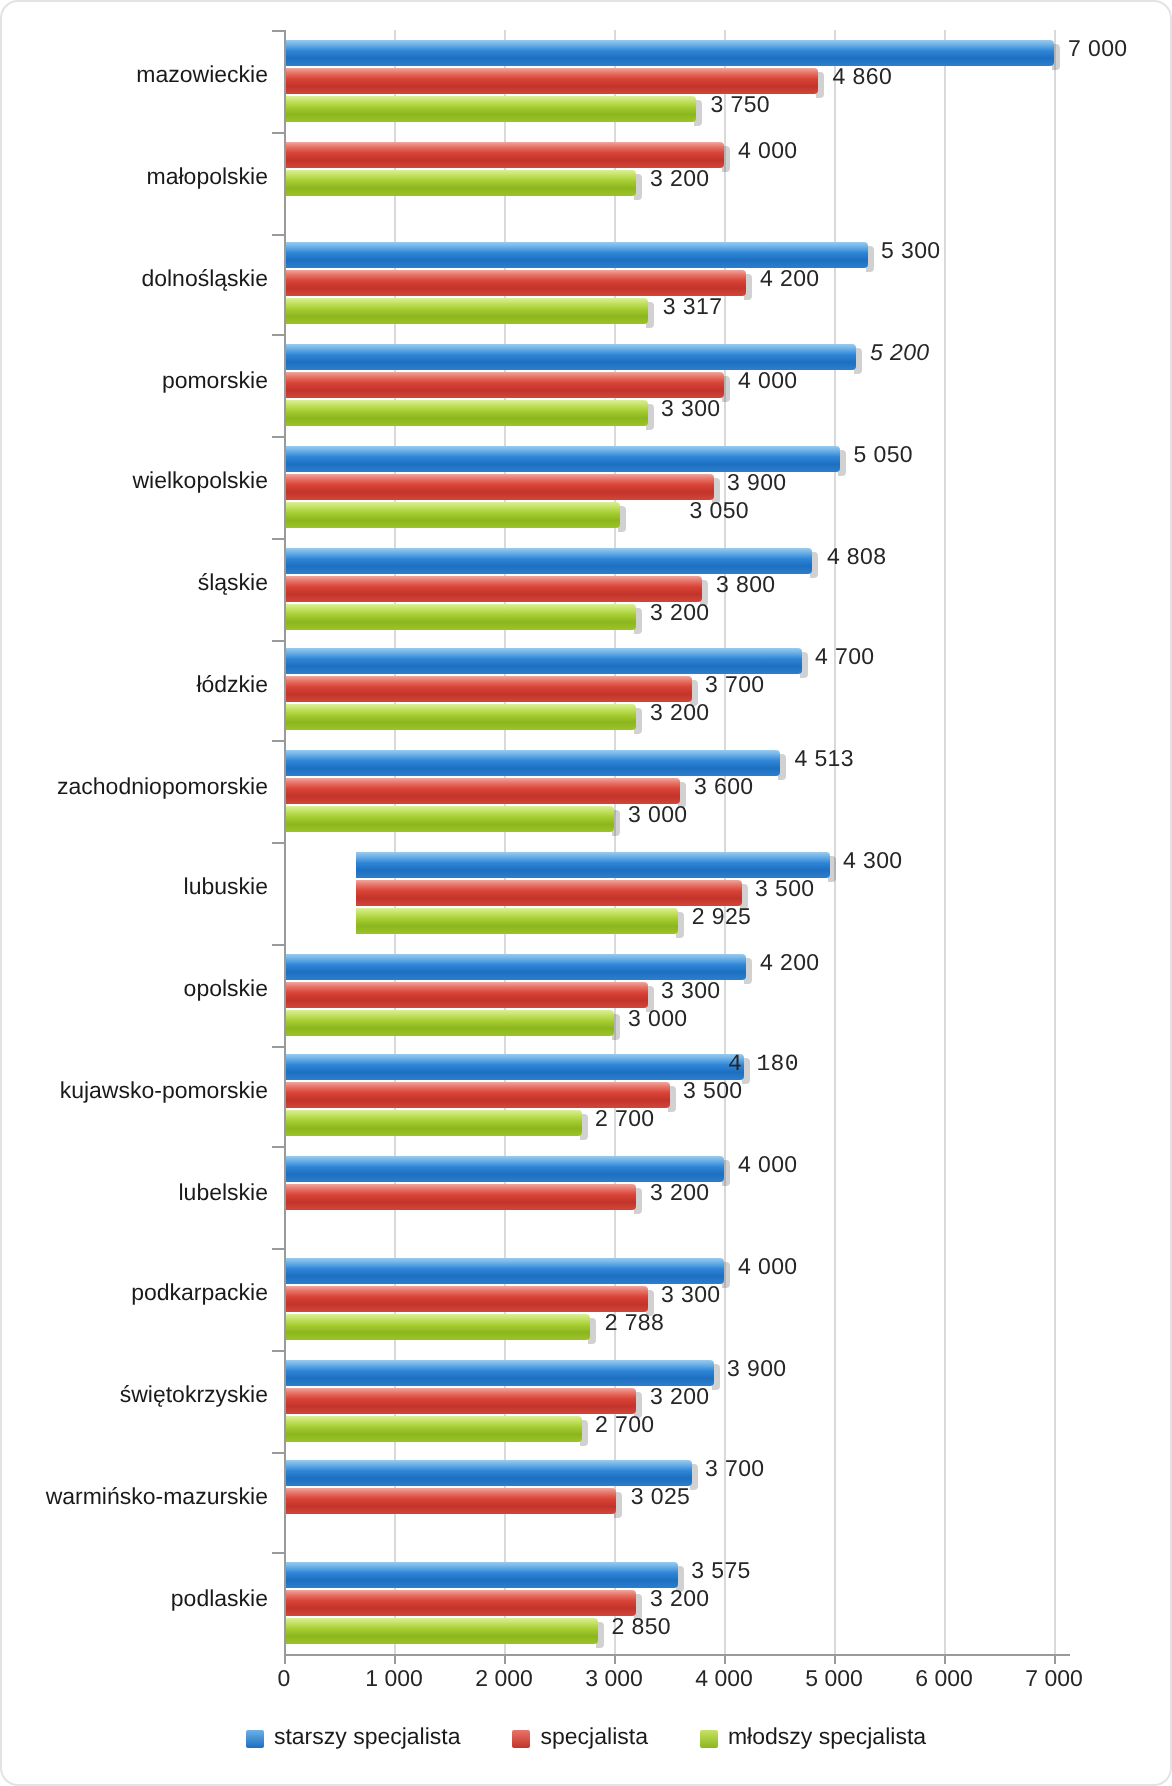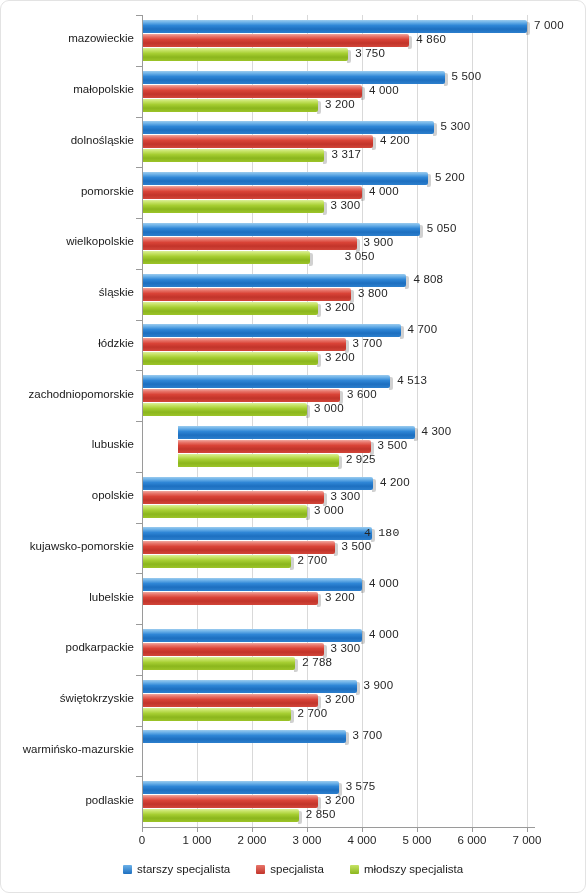--- a/index.html
+++ b/index.html
@@ -137,27 +137,20 @@
           <div class="bar-row">
             <div class="bar s2" title="młodszy specjalista — mazowieckie: 3 750" style="width: 206.25px;">
               <div class="shade"></div>
               <div class="face"></div>
             </div>
             <div class="val-label" style="left: 213.25px;">3 750</div>
           </div>
         </div>
         <div class="group" style="top: 55.625px;">
           <div class="bar-row">
-            <div class="bar s0" title="starszy specjalista — małopolskie: 5 500" style="width: 302.5px;">
-              <div class="shade"></div>
-              <div class="face"></div>
-            </div>
-            <div class="val-label" style="left: 309.5px;">5 500</div>
-          </div>
-          <div class="bar-row">
             <div class="bar s1" title="specjalista — małopolskie: 4 000" style="width: 220px;">
               <div class="shade"></div>
               <div class="face"></div>
             </div>
             <div class="val-label" style="left: 227px;">4 000</div>
           </div>
           <div class="bar-row">
             <div class="bar s2" title="młodszy specjalista — małopolskie: 3 200" style="width: 176px;">
               <div class="shade"></div>
               <div class="face"></div>
@@ -187,21 +180,21 @@
             </div>
             <div class="val-label" style="left: 189.435px;">3 317</div>
           </div>
         </div>
         <div class="group" style="top: 157.125px;">
           <div class="bar-row">
             <div class="bar s0" title="starszy specjalista — pomorskie: 5 200" style="width: 286px;">
               <div class="shade"></div>
               <div class="face"></div>
             </div>
-            <div class="val-label" style="left: 293px;">5 200</div>
+            <div class="val-label" style="left: 293px; font-style: italic;">5 200</div>
           </div>
           <div class="bar-row">
             <div class="bar s1" title="specjalista — pomorskie: 4 000" style="width: 220px;">
               <div class="shade"></div>
               <div class="face"></div>
             </div>
             <div class="val-label" style="left: 227px;">4 000</div>
           </div>
           <div class="bar-row">
             <div class="bar s2" title="młodszy specjalista — pomorskie: 3 300" style="width: 181.5px;">
@@ -434,20 +427,27 @@
             <div class="val-label" style="left: 155.5px;">2 700</div>
           </div>
         </div>
         <div class="group" style="top: 715.375px;">
           <div class="bar-row">
             <div class="bar s0" title="starszy specjalista — warmińsko-mazurskie: 3 700" style="width: 203.5px;">
               <div class="shade"></div>
               <div class="face"></div>
             </div>
             <div class="val-label" style="left: 210.5px;">3 700</div>
+          </div>
+          <div class="bar-row">
+            <div class="bar s1" title="specjalista — warmińsko-mazurskie: 3 025" style="width: 166.375px;">
+              <div class="shade"></div>
+              <div class="face"></div>
+            </div>
+            <div class="val-label" style="left: 173.375px;">3 025</div>
           </div>
         </div>
         <div class="group" style="top: 766.125px;">
           <div class="bar-row">
             <div class="bar s0" title="starszy specjalista — podlaskie: 3 575" style="width: 196.625px;">
               <div class="shade"></div>
               <div class="face"></div>
             </div>
             <div class="val-label" style="left: 203.625px;">3 575</div>
           </div>

